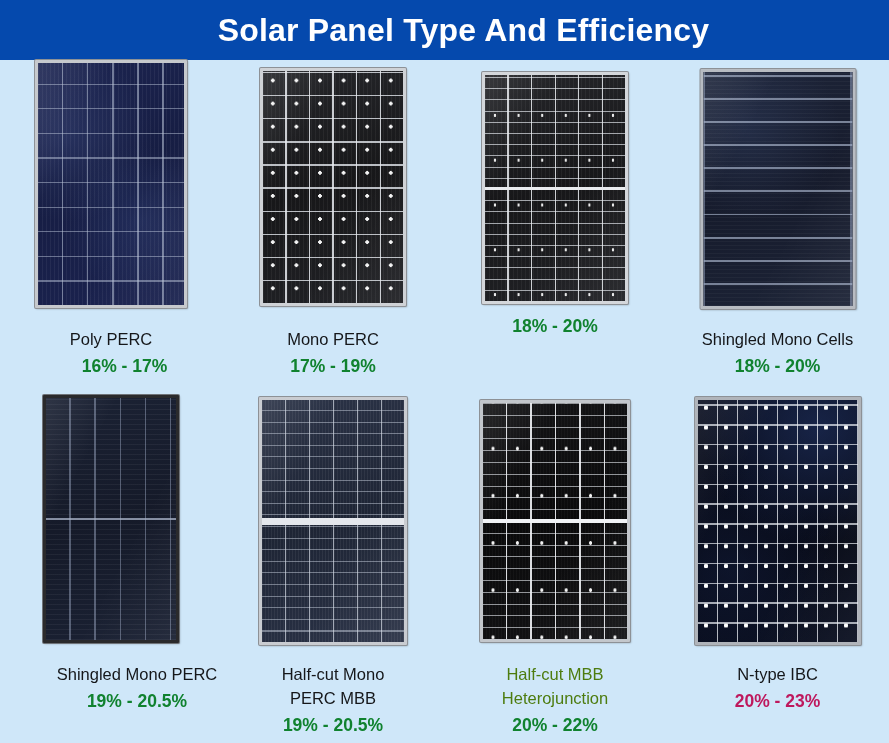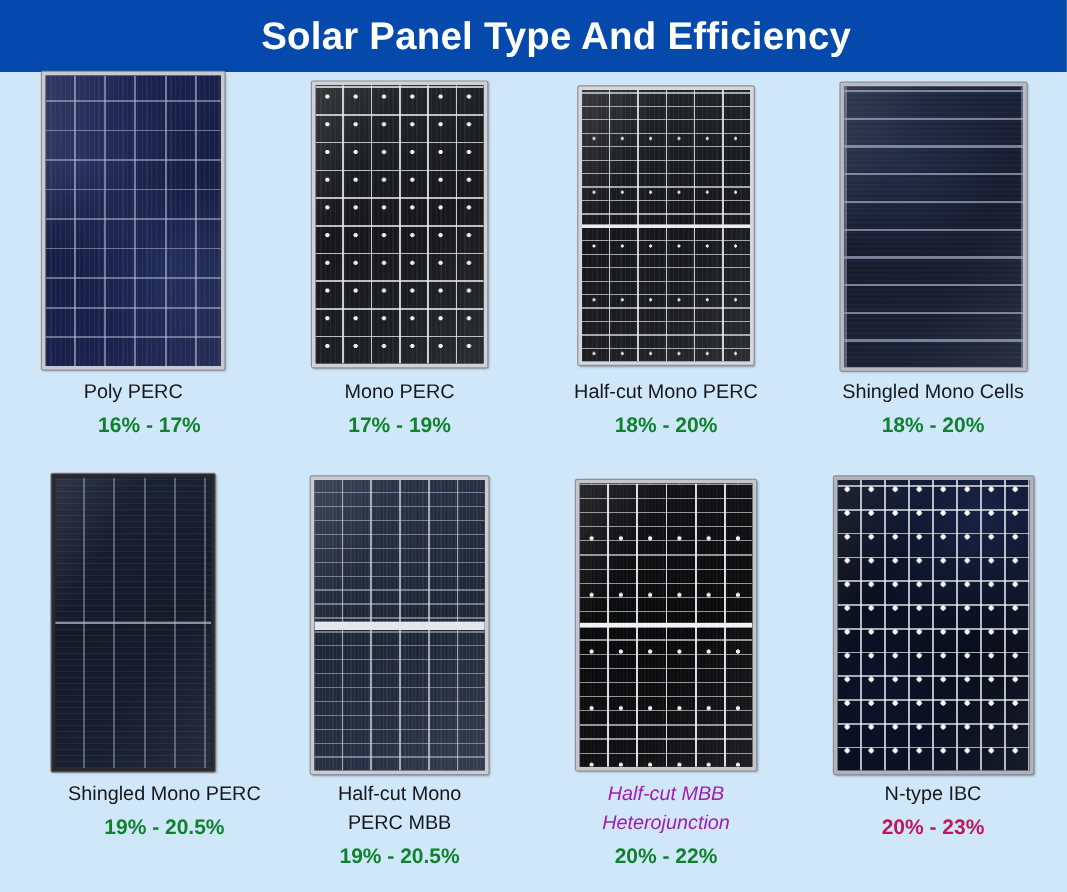--- a/index.html
+++ b/index.html
@@ -71,21 +71,21 @@
     position:absolute;left:0;right:0;top:50%;
     height:3px;margin-top:-1.5px;
     background:#d8dadd;
   }
 
   
   .p-name{
     font-size:16.5px;
     color:#15171a;
     line-height:1.45;
-    margin-top:4px;
+    margin-top:16px;
     white-space:pre-line;
   }
   .p-eff{
     font-size:17.5px;
     font-weight:bold;
     color:#10822f;
     line-height:1.45;
     margin-top:2px;
   }
 
@@ -189,21 +189,20 @@
             <div class="gridlines" style="background:
                 repeating-linear-gradient(90deg,rgba(0,0,0,0) 0px,rgba(0,0,0,0) 22.4px,rgba(235,238,242,.85) 22.4px,rgba(235,238,242,.85) 23.6px),
                 repeating-linear-gradient(0deg,rgba(0,0,0,0) 0px,rgba(0,0,0,0) 10.2px,rgba(220,224,230,.7) 10.2px,rgba(220,224,230,.7) 11.2px);"></div>
             <div class="midbar" style="background:#e9ebee;height:3px;"></div>
             <div class="dots" style="background-image:radial-gradient(circle,rgba(255,255,255,.9) 0 1.2px,rgba(255,255,255,0) 1.5px);background-size:23.6px 44.8px;background-position:21.8px 18px;"></div>
             <div class="sheen"></div>
           </div>
         </div>
       </div>
       <div style="position:absolute;left:0;top:252px;width:100%;">
-        <div class="p-name" style="color: rgb(21, 23, 26);">Half-cut Mono PERC</div>
         <div class="p-eff" style="color: rgb(16, 130, 47);">18% - 20%</div>
       </div>
     </div>
 
     <div class="cell" style="left:666px;top:0px;width:223px;">
       <div class="panel-wrap" style="top:9px;">
         <div class="panel" style="width:155px;height:240px;border-color:#b8bcc2;background:#161c2e;">
           <div class="glass">
             <div class="tex tex-navy"></div>
             <div class="gridlines" style="background:
@@ -270,21 +269,21 @@
             <div class="gridlines" style="background:
                 repeating-linear-gradient(90deg,rgba(0,0,0,0) 0px,rgba(0,0,0,0) 23.0px,rgba(240,242,246,.9) 23.0px,rgba(240,242,246,.9) 24.4px),
                 repeating-linear-gradient(0deg,rgba(0,0,0,0) 0px,rgba(0,0,0,0) 10.8px,rgba(226,230,236,.62) 10.8px,rgba(226,230,236,.62) 11.8px);"></div>
             <div class="midbar" style="background:#f0f2f5;height:4px;margin-top:-2px;"></div>
             <div class="dots" style="background-image:radial-gradient(circle,rgba(255,255,255,.95) 0 1.6px,rgba(255,255,255,0) 1.9px);background-size:24.4px 47.2px;background-position:22.2px 22px;"></div>
             <div class="sheen"></div>
           </div>
         </div>
       </div>
       <div style="position:absolute;left:0;top:252px;width:100%;">
-        <div class="p-name" style="color: #a21caf; font-style: italic;">Half-cut MBB
+        <div class="p-name" style="color: #4d7c0f;">Half-cut MBB
 Heterojunction</div>
         <div class="p-eff" style="color: rgb(16, 130, 47);">20% - 22%</div>
       </div>
     </div>
 
     <div class="cell" style="left:666px;top:335px;width:223px;">
       <div class="panel-wrap" style="top:2px;">
         <div class="panel" style="width:166px;height:248px;border-color:#b0b4ba;background:#080c18;">
           <div class="glass">
             <div class="tex tex-inkynavy"></div>

